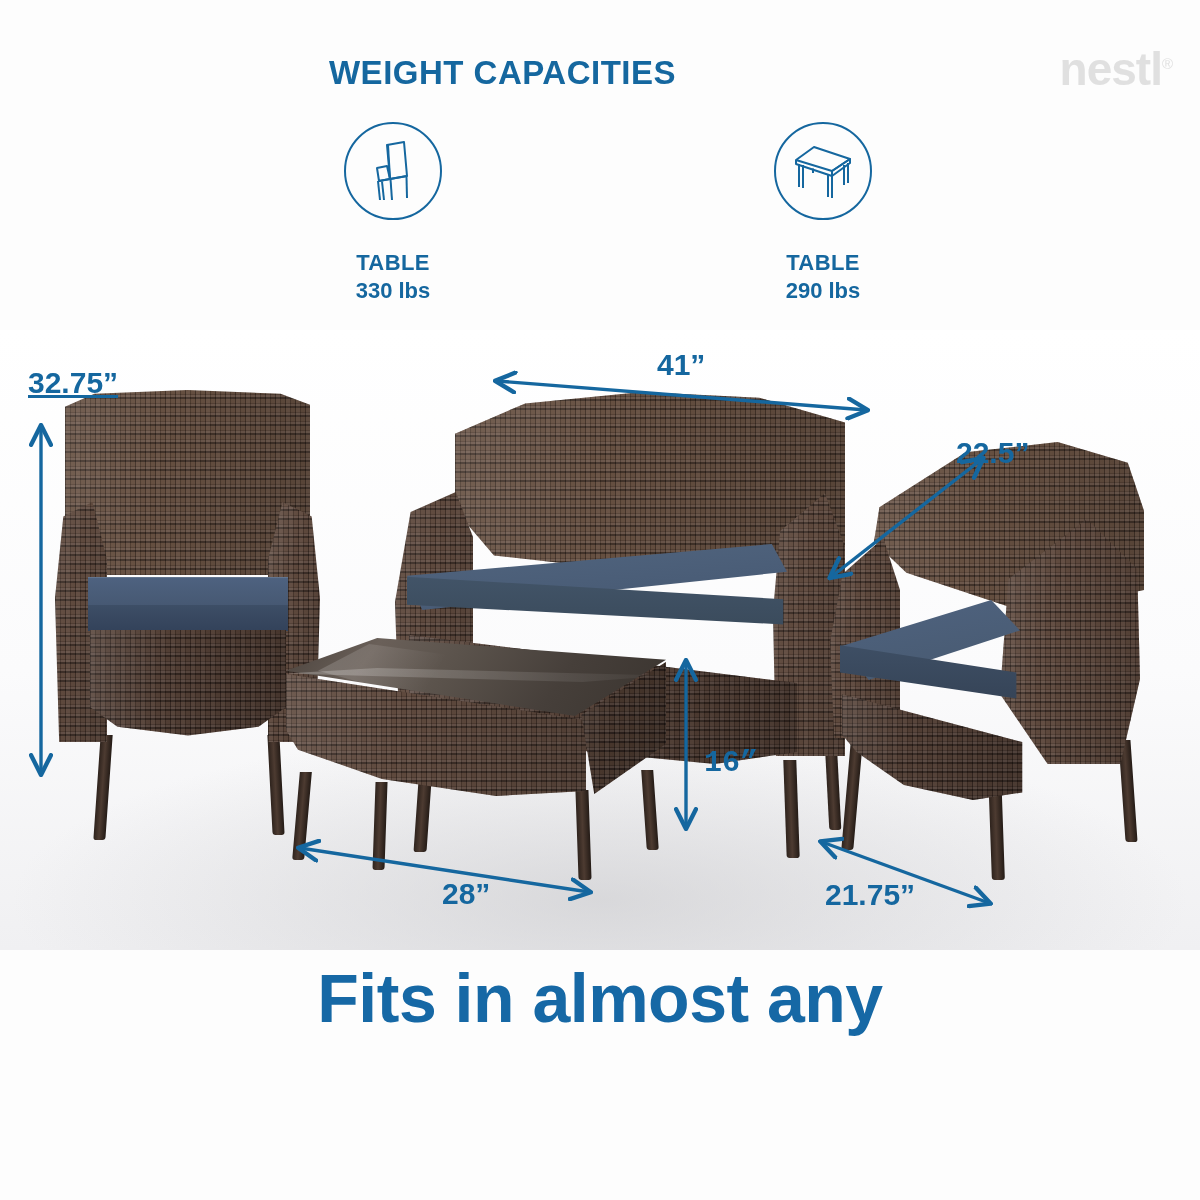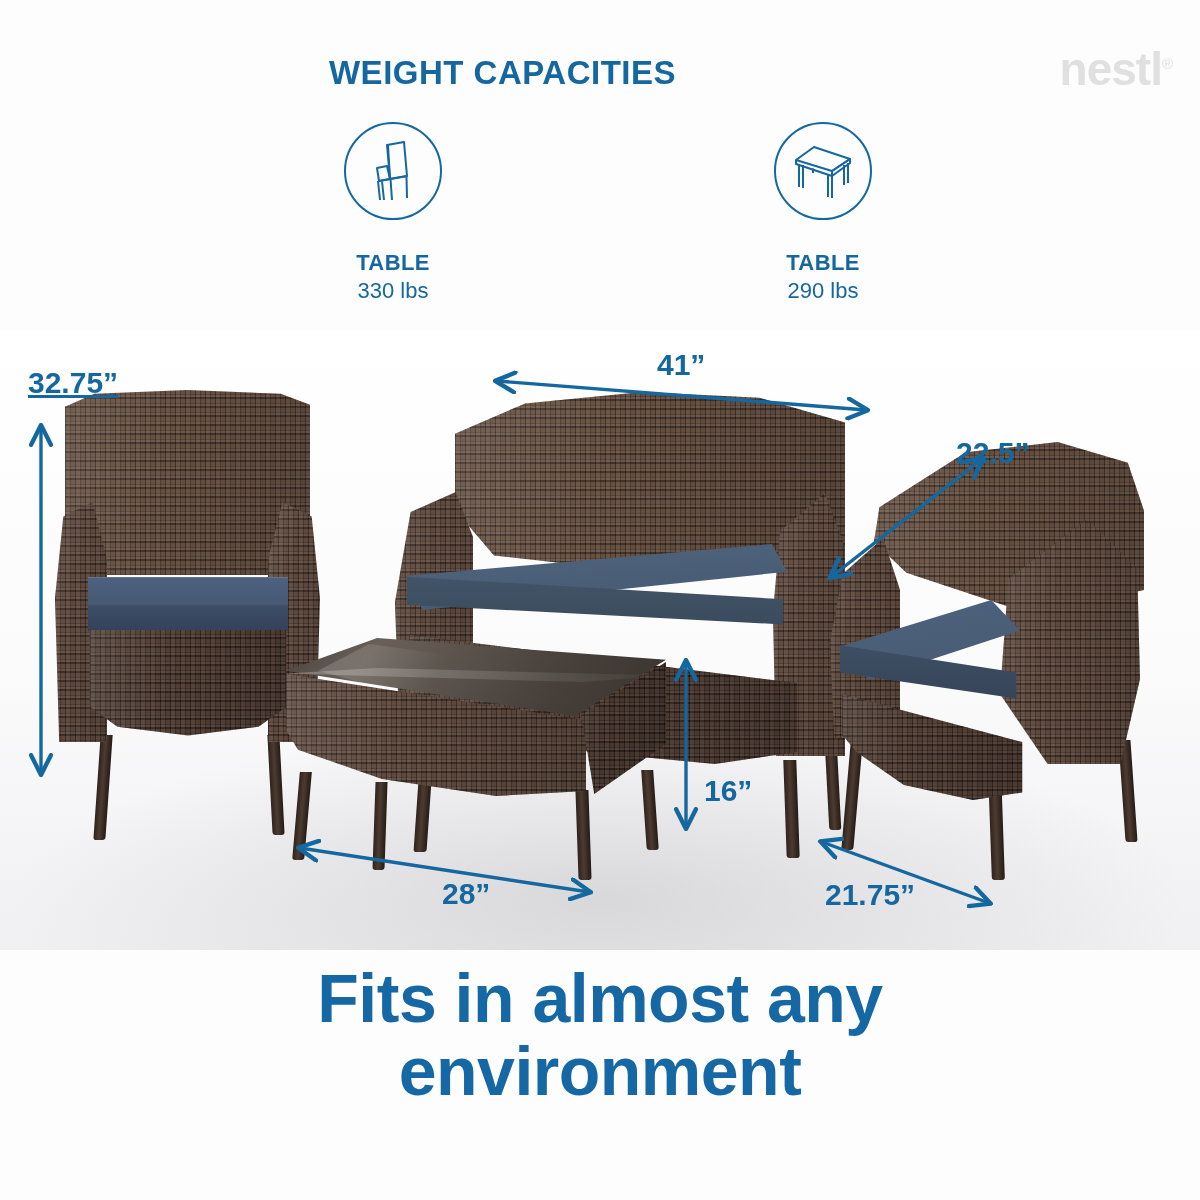--- a/index.html
+++ b/index.html
@@ -35,21 +35,21 @@
     width:98px; height:98px; margin:0 auto;
     border:2.5px solid #15679f; border-radius:50%;
     display:flex; align-items:center; justify-content:center;
   }
   .cap .ring svg{ display:block; }
   .cap .nm{
     margin-top:29px; font-size:22px; font-weight:700;
     letter-spacing:.4px; color:#15679f; line-height:1.25;
   }
   .cap .wt{
-    font-size:22px; font-weight:400; color:#15679f; line-height:1.25;
+    font-size:22px; font-weight:700; color:#15679f; line-height:1.25;
   }
 
   
   #stage{
     position:absolute; left:0; top:330px; width:1200px; height:620px;
   }
   #floor{
     position:absolute; left:0; top:0; width:100%; height:100%;
     background:
       radial-gradient(ellipse 70% 40% at 50% 92%, rgba(195,195,198,.55) 0%, rgba(230,230,232,0) 70%),
@@ -288,20 +288,19 @@
     <line x1="831" y1="577" x2="982" y2="459"></line>
     <line x1="686" y1="662" x2="686" y2="827"></line>
     <line x1="300" y1="848" x2="589" y2="892"></line>
     <line x1="822" y1="842" x2="989" y2="903"></line>
   </g>
 </svg>
 
 <div class="dlabel" style="left:28px;top:366px;text-decoration:underline;">32.75”</div>
 <div class="dlabel" style="left:657px;top:348px;">41”</div>
 <div class="dlabel" style="left:940px;top:436px;margin-left:16px;">22.5”</div>
-<div class="dlabel" style="left:704px;top:774px;">16”</div>
+<div class="dlabel" style="left:704px;top:746px;font-family:Liberation Mono, monospace;">16”</div>
 <div class="dlabel" style="left:406px;top:877px;margin-left:36px;">28”</div>
 <div class="dlabel" style="left:825px;top:878px;">21.75”</div>
 
 <div id="tag">
   <div>Fits in almost any</div>
-  <div>environment</div>
 </div>
 
 </body></html>

